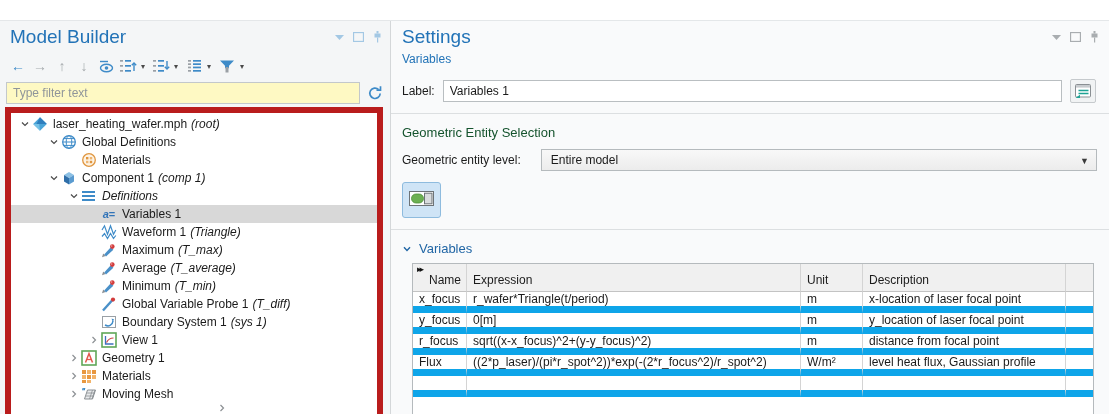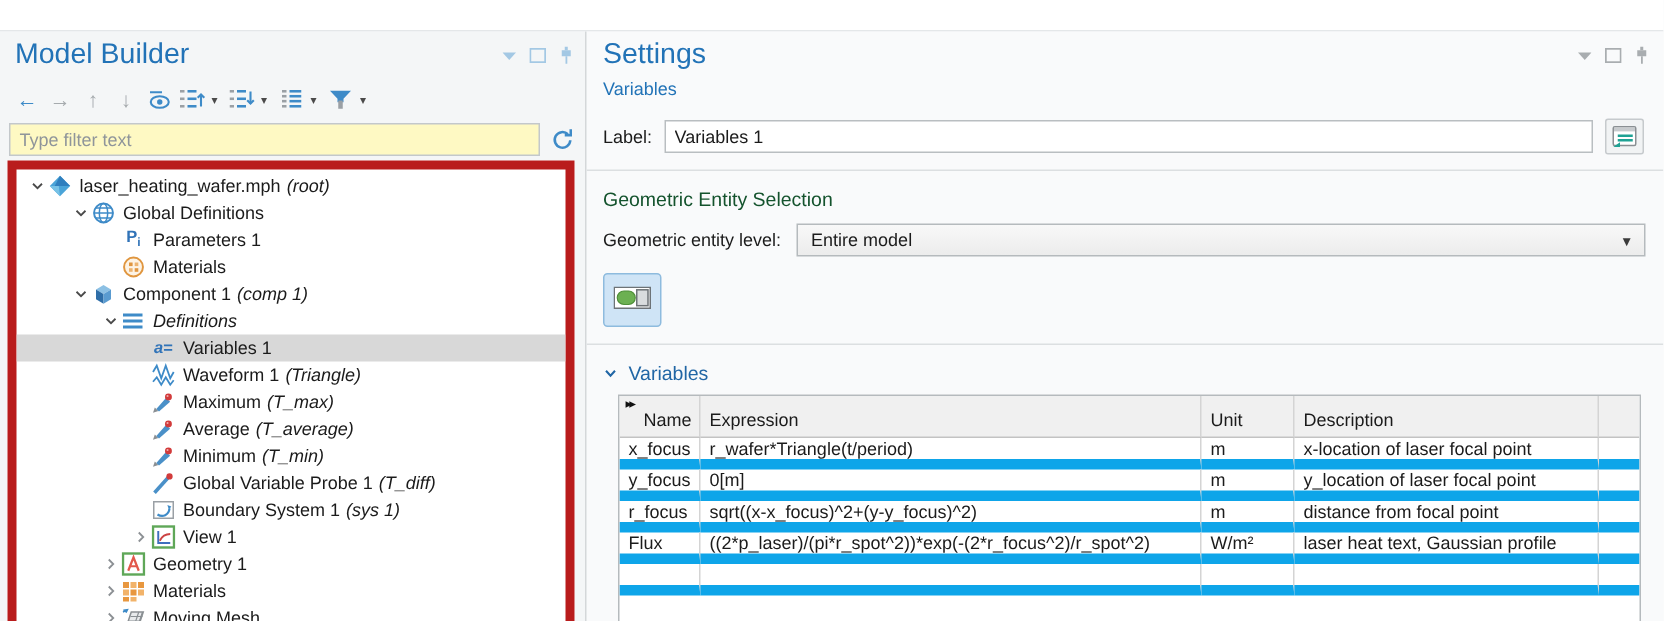--- a/index.html
+++ b/index.html
@@ -48,21 +48,21 @@
   .label-row{display:flex;align-items:center;gap:8px;padding:9px 13px 10px 11px;}
   .label-text{flex:none;}
   .label-input{flex:1;height:20px;border:1px solid #b9bec1;background:#fff;padding:0 6px;
     font-family:"Liberation Sans",sans-serif;font-size:12px;color:#1b1b1b;}
   .icon-btn{width:24px;height:22px;display:inline-flex;align-items:center;justify-content:center;cursor:pointer;
     background:#f1f3f4;border:1px solid #c6cacd;border-radius:2px;flex:none;}
 
   .hr{border:none;border-top:1px solid #dcdfe1;margin:0;}
 
   .section-title{color:#14532d;font-size:13px;padding:11px 11px 6px;}
-  .entity-row{display:flex;align-items:center;gap:10px;padding:3px 12px 8px 11px;}
+  .entity-row{display:flex;align-items:center;gap:20px;padding:3px 12px 8px 11px;}
   .dropdown{flex:1;height:22px;background:linear-gradient(#f8f8f8,#ececec);border:1px solid #b5babd;
     display:flex;align-items:center;padding:0 26px 0 9px;position:relative;box-sizing:border-box;cursor:pointer;}
   .dropdown-caret{position:absolute;right:7px;top:6px;font-size:9px;color:#3a3a3a;}
 
   .active-toggle{width:37px;height:34px;margin:3px 0 11px 11px;background:#cfe4f6;border:1px solid #8ebbde;
     border-radius:3px;display:inline-flex;align-items:center;justify-content:center;cursor:pointer;}
 
   .variables-header{display:flex;align-items:center;gap:7px;color:#2166a5;font-size:13px;padding:11px 11px 7px;}
   .variables-header .sec-chevron{display:inline-flex;cursor:pointer;}
 
@@ -211,27 +211,20 @@
               <circle cx="8" cy="8" r="6.3" fill="none" stroke="#3e8bc8" stroke-width="1.3"></circle>
               <ellipse cx="8" cy="8" rx="2.8" ry="6.3" fill="none" stroke="#3e8bc8" stroke-width="1"></ellipse>
               <path d="M1.7 8h12.6M2.6 4.6h10.8M2.6 11.4h10.8" stroke="#3e8bc8" stroke-width="1"></path>
             </svg>
           </span>
           <span class="tree-label">Global Definitions</span>
         </div>
         <div class="tree-row" style="padding-left: 56px;">
           <span class="tw"></span>
           <span class="tree-icon">
-            <span class="txt-icon">P<sub style="font-size:8px">i</sub></span>
-          </span>
-          <span class="tree-label">Parameters 1</span>
-        </div>
-        <div class="tree-row" style="padding-left: 56px;">
-          <span class="tw"></span>
-          <span class="tree-icon">
             <svg width="16" height="16" viewBox="0 0 16 16">
               <circle cx="8" cy="8" r="6.3" fill="#fdf3e4" stroke="#e0963f" stroke-width="1.3"></circle>
               <rect x="5" y="5" width="2.4" height="2.4" fill="#e0963f"></rect>
               <rect x="8.8" y="5" width="2.4" height="2.4" fill="#edb470"></rect>
               <rect x="5" y="8.8" width="2.4" height="2.4" fill="#edb470"></rect>
               <rect x="8.8" y="8.8" width="2.4" height="2.4" fill="#e0963f"></rect>
             </svg>
           </span>
           <span class="tree-label">Materials</span>
         </div>
@@ -528,21 +521,21 @@
           <div class="cell">r_focus</div>
           <div class="cell">sqrt((x-x_focus)^2+(y-y_focus)^2)</div>
           <div class="cell">m</div>
           <div class="cell">distance from focal point</div>
           <div class="cell"></div>
         </div>
         <div class="t-row body">
           <div class="cell">Flux</div>
           <div class="cell">((2*p_laser)/(pi*r_spot^2))*exp(-(2*r_focus^2)/r_spot^2)</div>
           <div class="cell">W/m²</div>
-          <div class="cell">laser heat text, Gaussian profile</div>
+          <div class="cell">level heat flux, Gaussian profile</div>
           <div class="cell"></div>
         </div>
         <div class="t-row body">
           <div class="cell"></div>
           <div class="cell"></div>
           <div class="cell"></div>
           <div class="cell"></div>
           <div class="cell"></div>
         </div>
         <div class="t-filler"></div>

